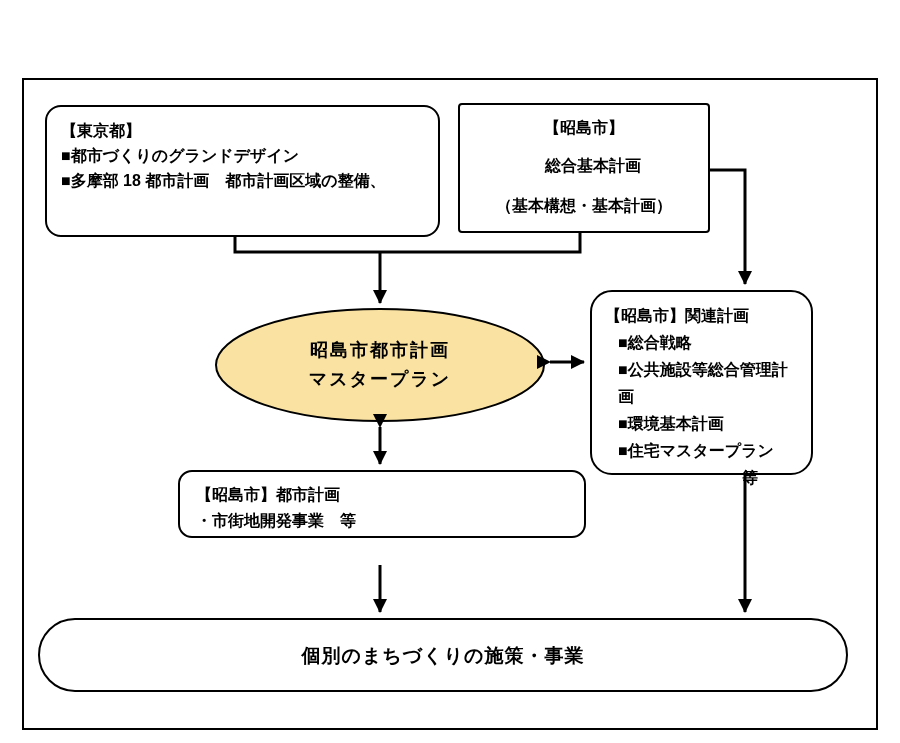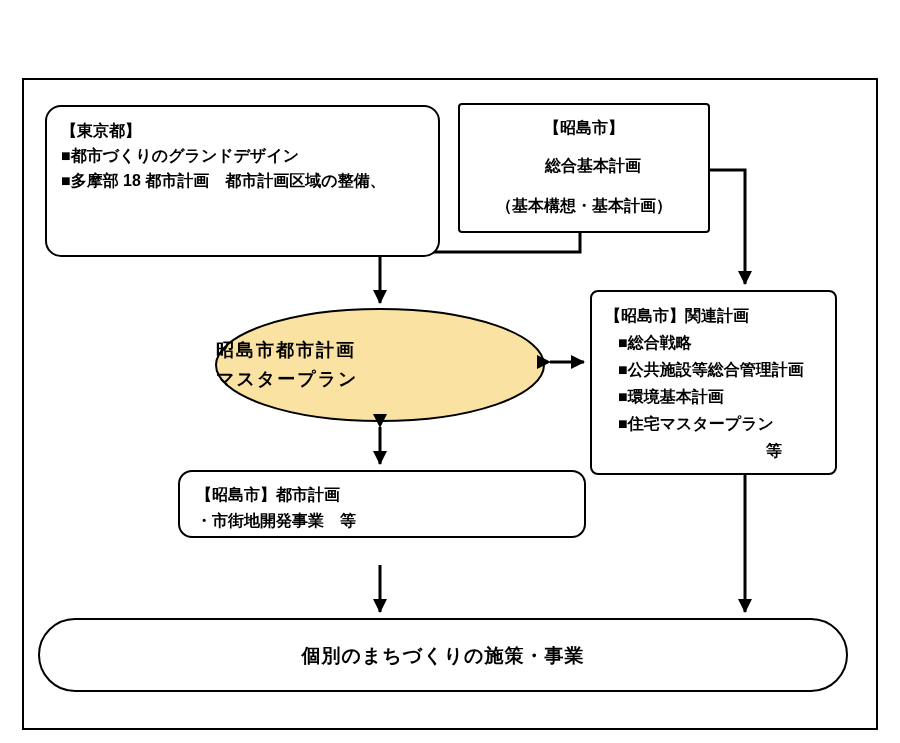--- a/index.html
+++ b/index.html
@@ -44,36 +44,36 @@
   }
   .box {
     position: absolute;
     border: 2px solid #000;
     background: #ffffff;
     font-size: 16px;
     font-weight: 600;
     line-height: 25px;
   }
   .box-tokyo {
-    left: 45px; top: 105px; width: 395px; height: 152px;
+    left: 45px; top: 105px; width: 395px; height: 132px;
     border-radius: 16px;
     padding: 11px 14px;
   }
   .box-tokyo .indent { padding-left: 18px; }
   .box-akishima {
     left: 458px; top: 103px; width: 252px; height: 130px;
     border-radius: 4px;
     padding: 10px 14px;
     text-align: center;
   }
   .box-akishima .l1 { margin-top: 13px; padding-left: 18px; }
   .box-akishima .l2 { margin-top: 15px; }
   .box-related {
-    left: 590px; top: 290px; width: 247px; height: 185px;
-    border-radius: 8px;
+    left: 590px; top: 290px; width: 223px; height: 185px;
+    border-radius: 22px;
     padding: 10px 13px;
     line-height: 27px;
   }
   .box-related .item { padding-left: 13px; }
   .box-related .suffix { text-align: right; padding-right: 40px; }
   .box-city {
     left: 178px; top: 470px; width: 408px; height: 68px;
     border-radius: 14px;
     padding: 10px 16px;
     line-height: 26px;
@@ -86,20 +86,21 @@
     justify-content: center;
     font-size: 19px;
     font-weight: bold;
     letter-spacing: 1px;
   }
   .ellipse-label {
     position: absolute;
     left: 216px; top: 309px; width: 328px; height: 112px;
     display: flex;
     flex-direction: column;
+    align-items: center;
     justify-content: center;
     font-size: 18px;
     font-weight: bold;
     line-height: 29px;
     letter-spacing: 2px;
   }
 </style>
 </head>
 <body>
 

